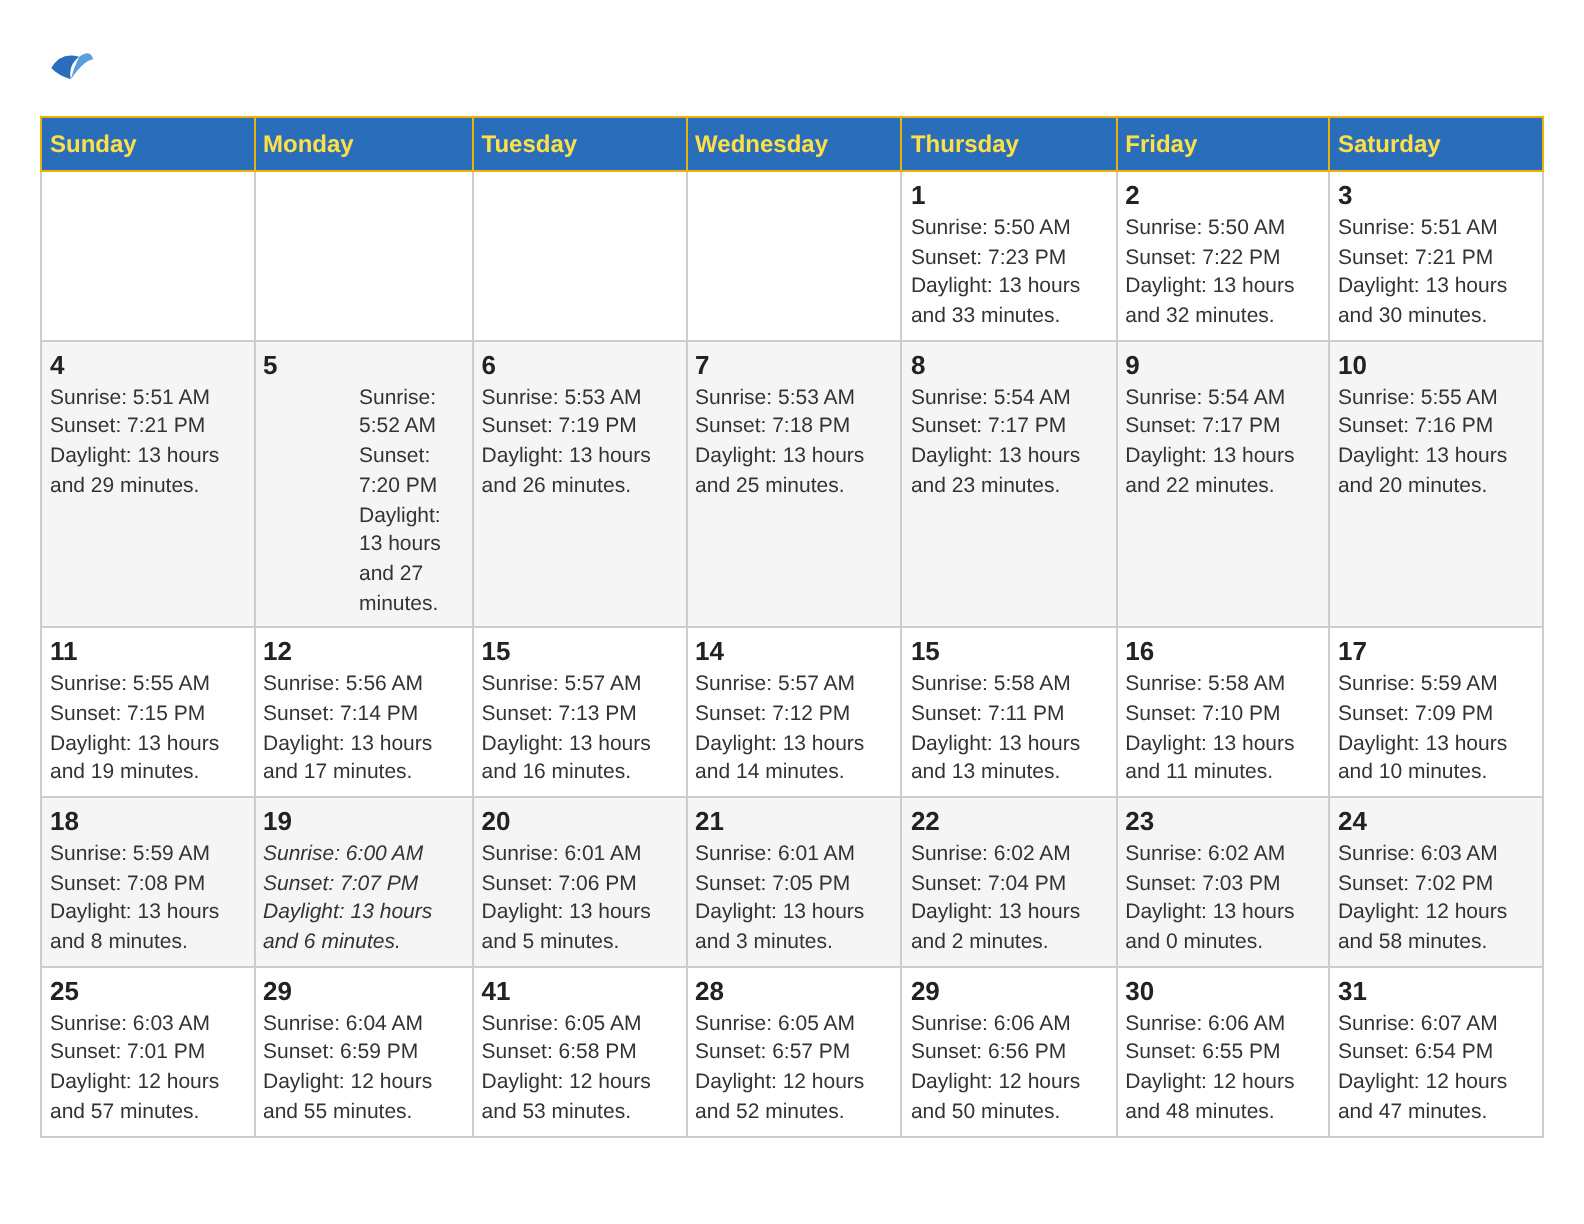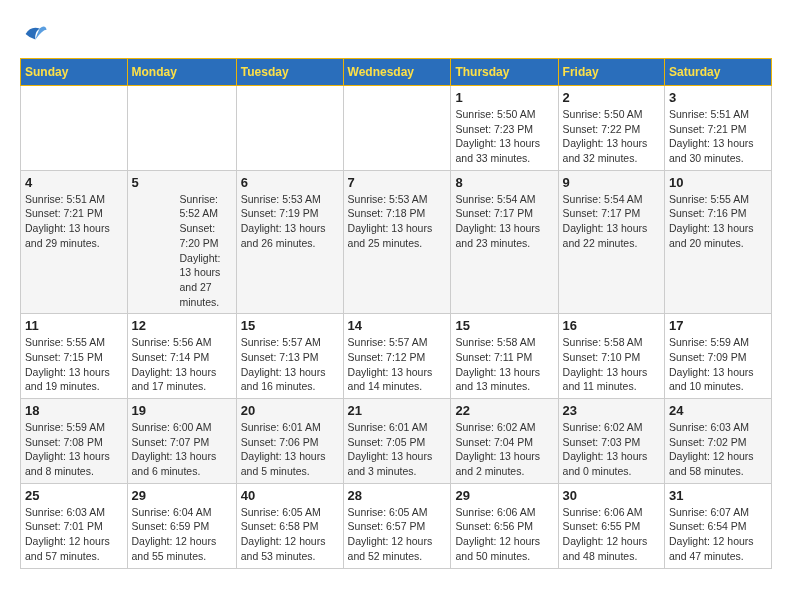--- a/index.html
+++ b/index.html
@@ -247,21 +247,21 @@
       <tr>
         <td>
           <div class="day-number">18</div>
           <div class="day-info" style="white-space: pre-line;">Sunrise: 5:59 AM
 Sunset: 7:08 PM
 Daylight: 13 hours
 and 8 minutes.</div>
         </td>
         <td>
           <div class="day-number">19</div>
-          <div class="day-info" style="white-space: pre-line;">Sunrise: 6:00 AM
+          <div class="day-info" style="white-space: pre-line; font-style: italic;">Sunrise: 6:00 AM
 Sunset: 7:07 PM
 Daylight: 13 hours
 and 6 minutes.</div>
         </td>
         <td>
           <div class="day-number">20</div>
           <div class="day-info" style="white-space: pre-line;">Sunrise: 6:01 AM
 Sunset: 7:06 PM
 Daylight: 13 hours
 and 5 minutes.</div>
@@ -304,21 +304,21 @@
 and 57 minutes.</div>
         </td>
         <td>
           <div class="day-number">29</div>
           <div class="day-info" style="white-space: pre-line;">Sunrise: 6:04 AM
 Sunset: 6:59 PM
 Daylight: 12 hours
 and 55 minutes.</div>
         </td>
         <td>
-          <div class="day-number">40</div>
+          <div class="day-number">41</div>
           <div class="day-info" style="white-space: pre-line;">Sunrise: 6:05 AM
 Sunset: 6:58 PM
 Daylight: 12 hours
 and 53 minutes.</div>
         </td>
         <td>
           <div class="day-number">28</div>
           <div class="day-info" style="white-space: pre-line;">Sunrise: 6:05 AM
 Sunset: 6:57 PM
 Daylight: 12 hours

